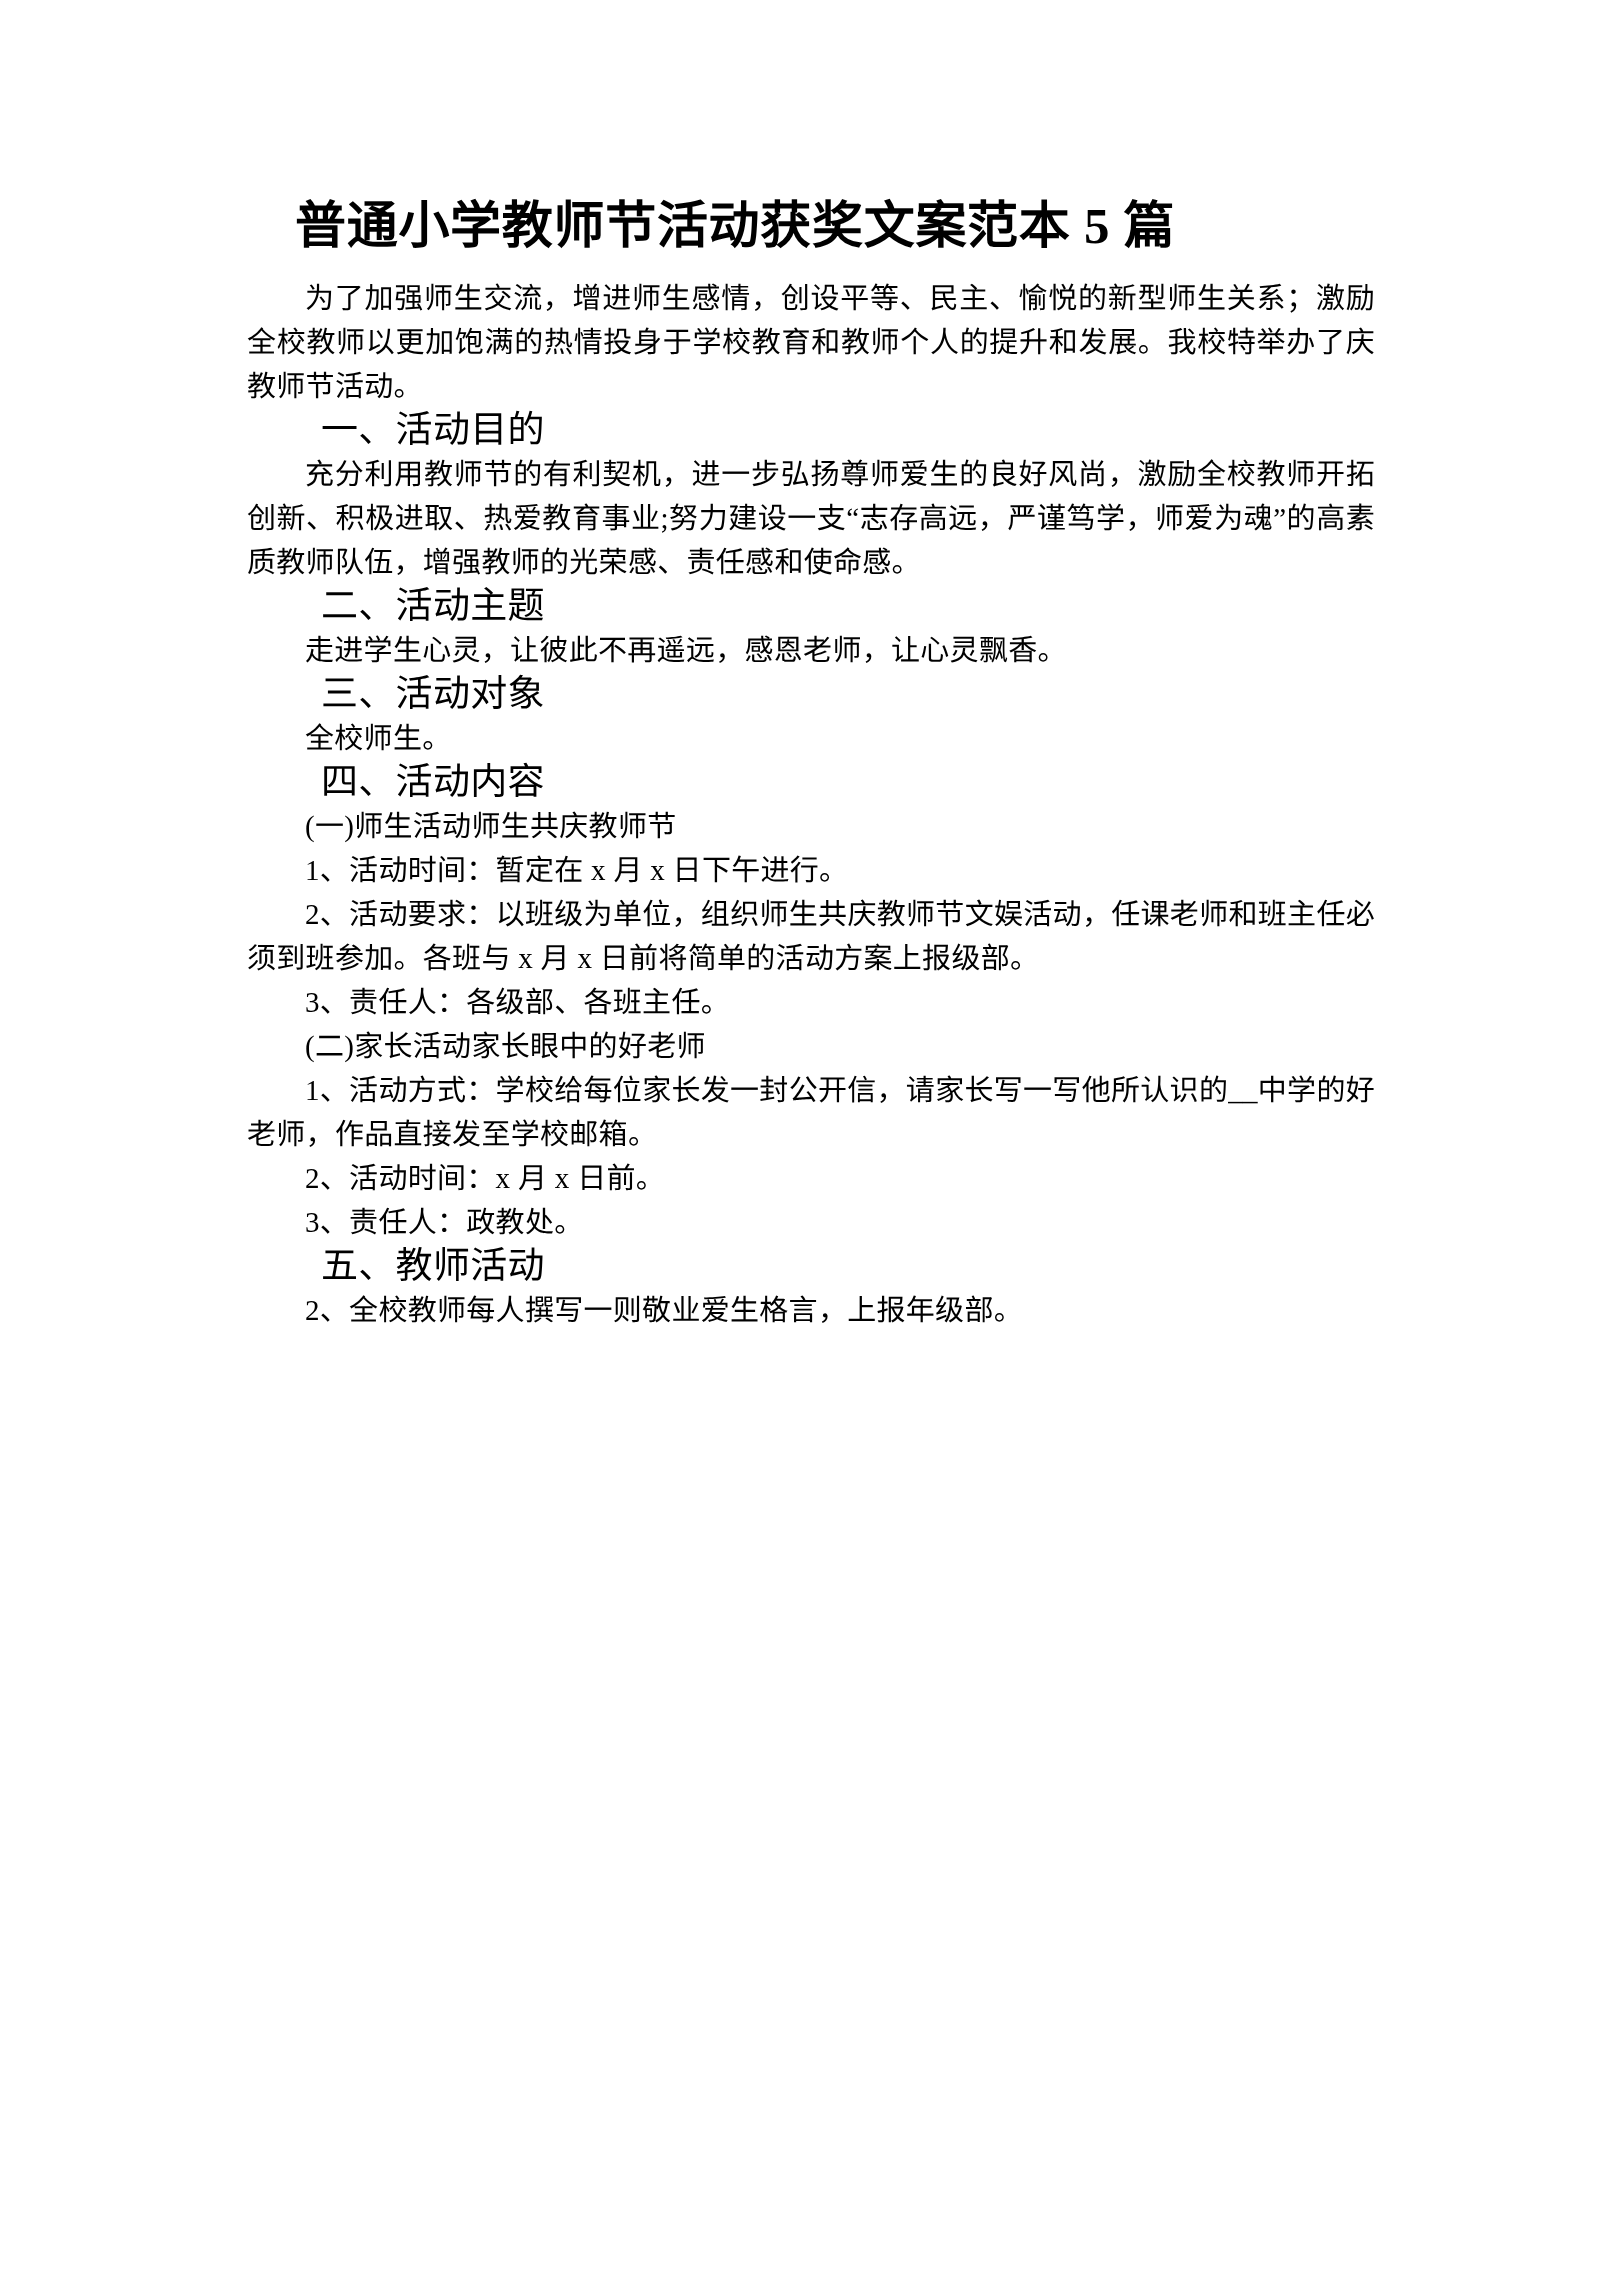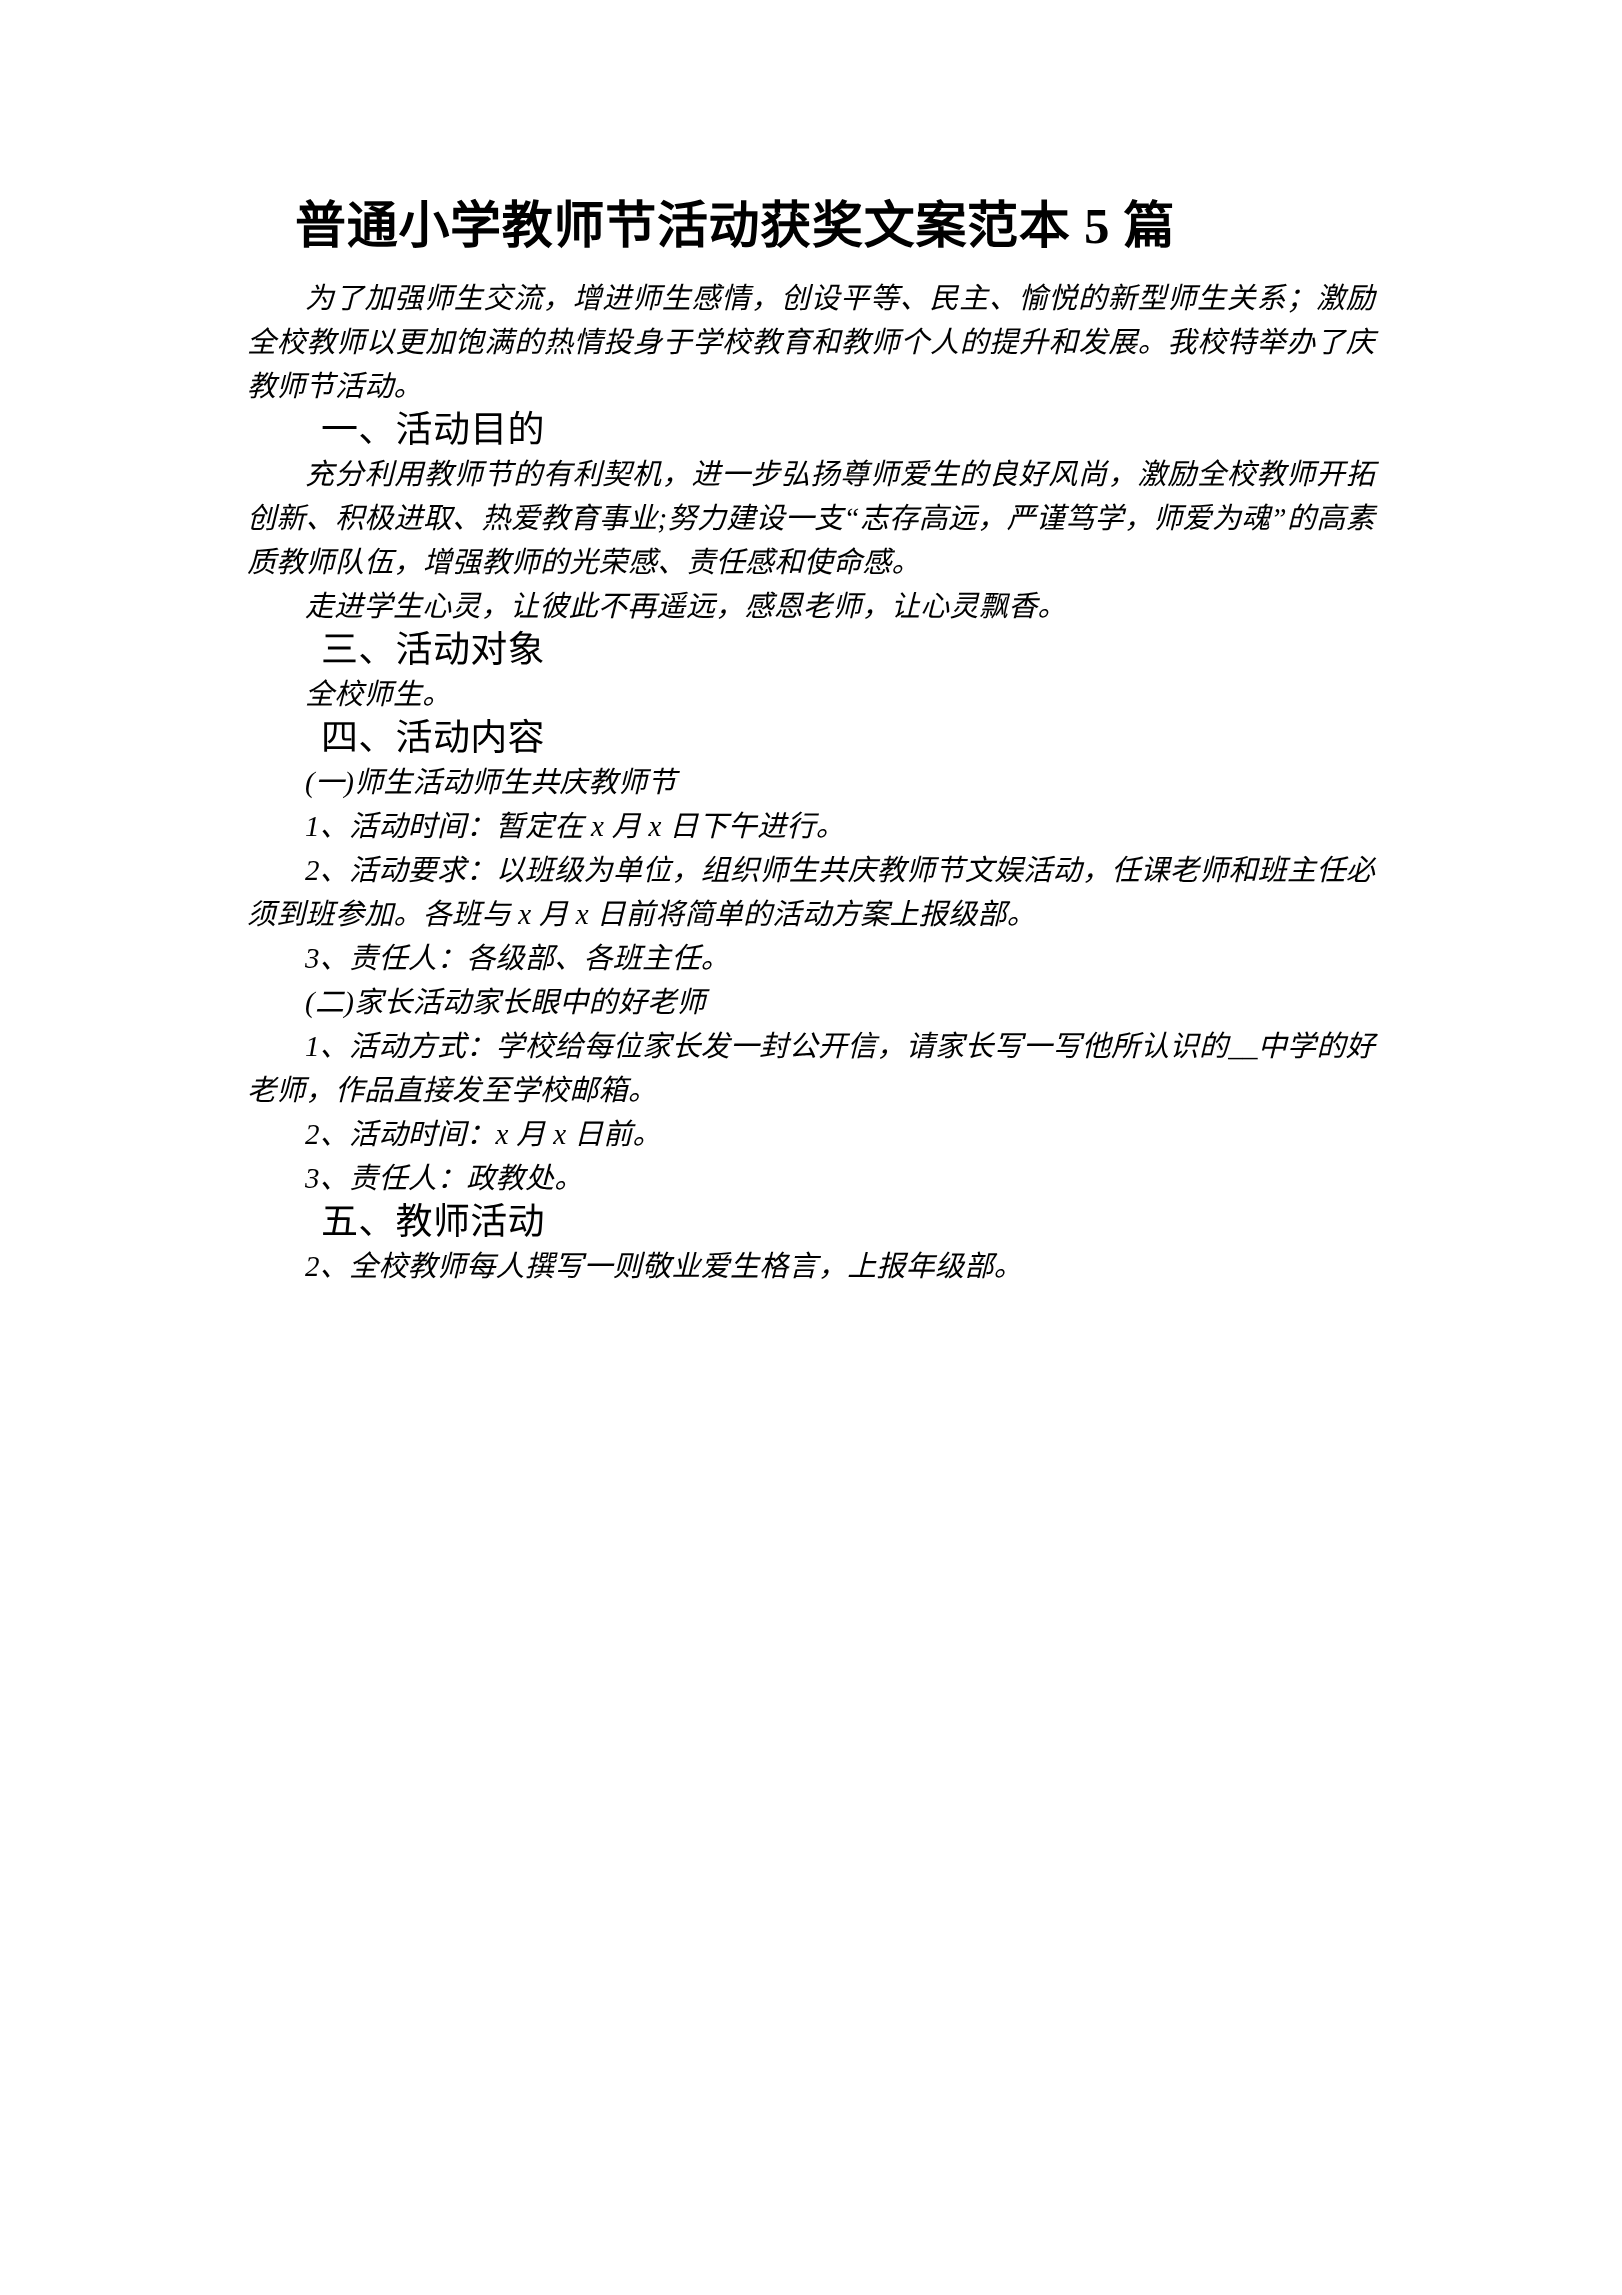--- a/index.html
+++ b/index.html
@@ -54,21 +54,20 @@
     padding: 0;
     text-align: justify;
     text-justify: inter-character;
     letter-spacing: 0.3px;
     word-break: break-all;
   }
 
   
   .indent {
     text-indent: 2em;
-    font-style: italic;
   }
 
   .heading {
     font-size: 37px;
     line-height: 44px;
     margin: 0;
     text-indent: 2em;
     letter-spacing: 0.3px;
   }
 
@@ -83,20 +82,21 @@
 <div class="page">
   <div class="content">
 
     <h1 class="doc-title">普通小学教师节活动获奖文案范本 5 篇</h1>
 
 
     <div id="body-blocks">
         <p class="para indent">为了加强师生交流，增进师生感情，创设平等、民主、愉悦的新型师生关系；激励全校教师以更加饱满的热情投身于学校教育和教师个人的提升和发展。我校特举办了庆教师节活动。</p>
         <p class="heading">一、活动目的</p>
         <p class="para indent">充分利用教师节的有利契机，进一步弘扬尊师爱生的良好风尚，激励全校教师开拓创新、积极进取、热爱教育事业;努力建设一支“志存高远，严谨笃学，师爱为魂”的高素质教师队伍，增强教师的光荣感、责任感和使命感。</p>
+        <p class="heading">二、活动主题</p>
         <p class="para indent">走进学生心灵，让彼此不再遥远，感恩老师，让心灵飘香。</p>
         <p class="heading">三、活动对象</p>
         <p class="para indent">全校师生。</p>
         <p class="heading">四、活动内容</p>
         <p class="para indent">(一)师生活动师生共庆教师节</p>
         <p class="para indent">1、活动时间：暂定在 x 月 x 日下午进行。</p>
         <p class="para indent">2、活动要求：以班级为单位，组织师生共庆教师节文娱活动，任课老师和班主任必须到班参加。各班与 x 月 x 日前将简单的活动方案上报级部。</p>
         <p class="para indent">3、责任人：各级部、各班主任。</p>
         <p class="para indent">(二)家长活动家长眼中的好老师</p>
         <p class="para indent">1、活动方式：学校给每位家长发一封公开信，请家长写一写他所认识的__中学的好老师，作品直接发至学校邮箱。</p>

